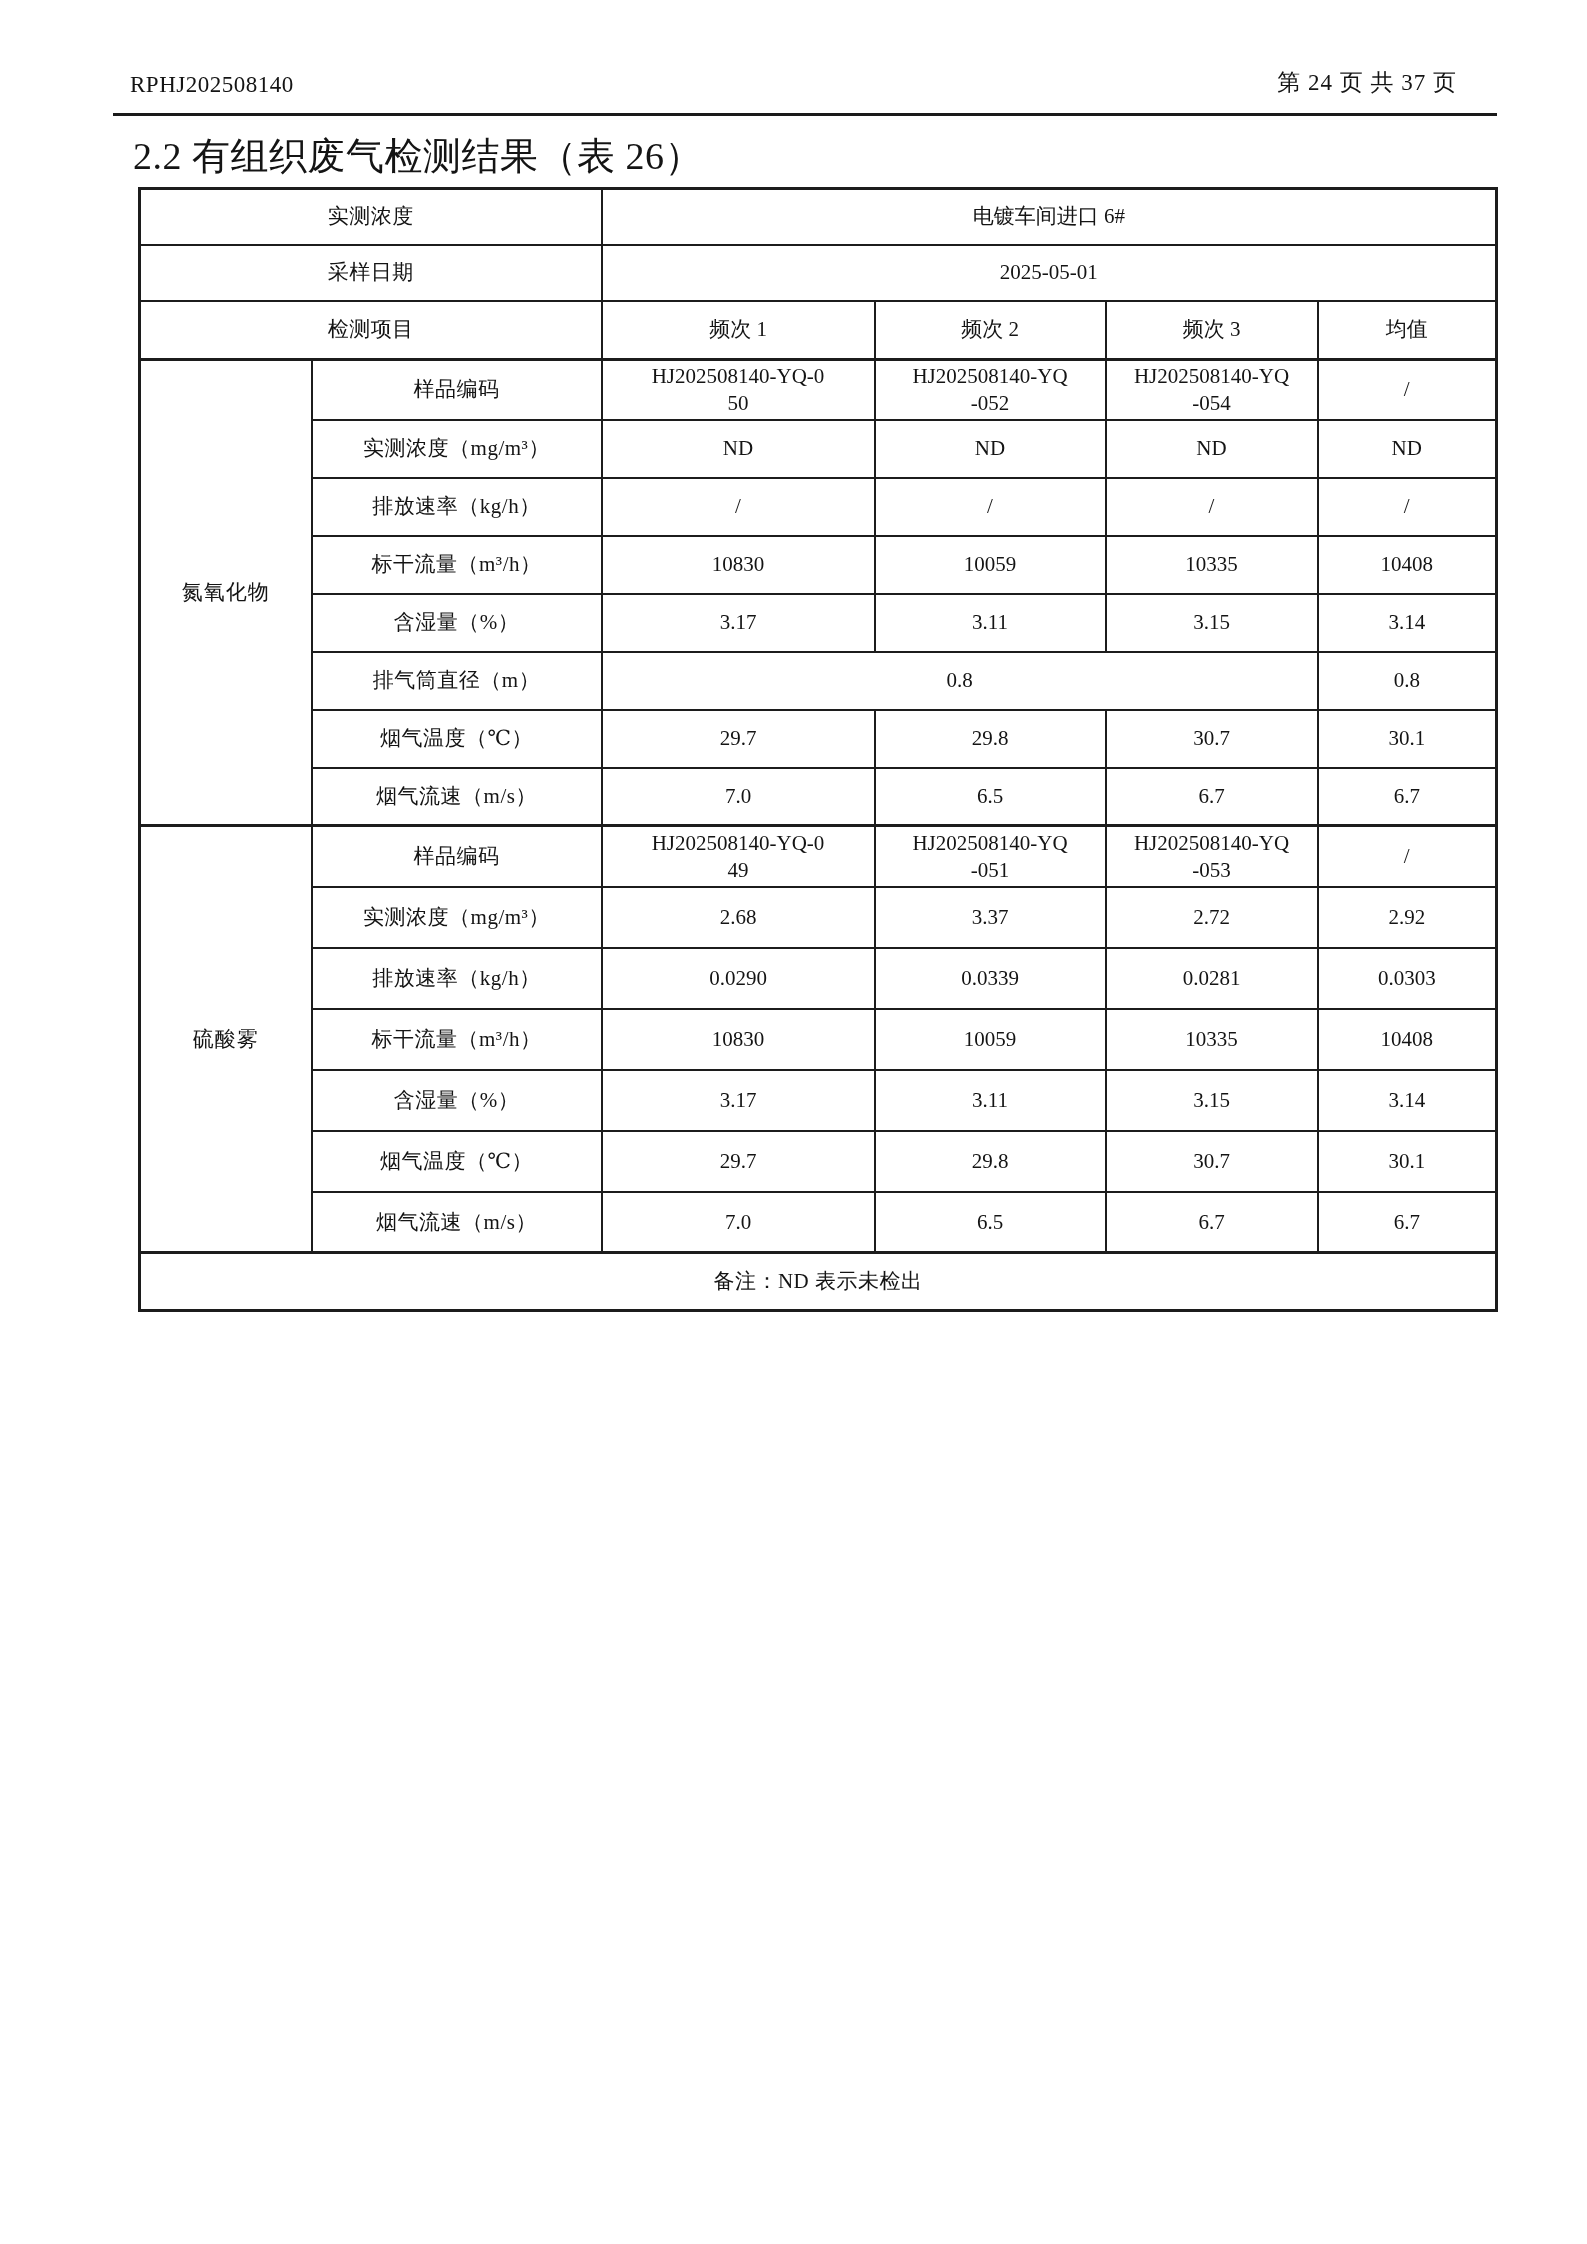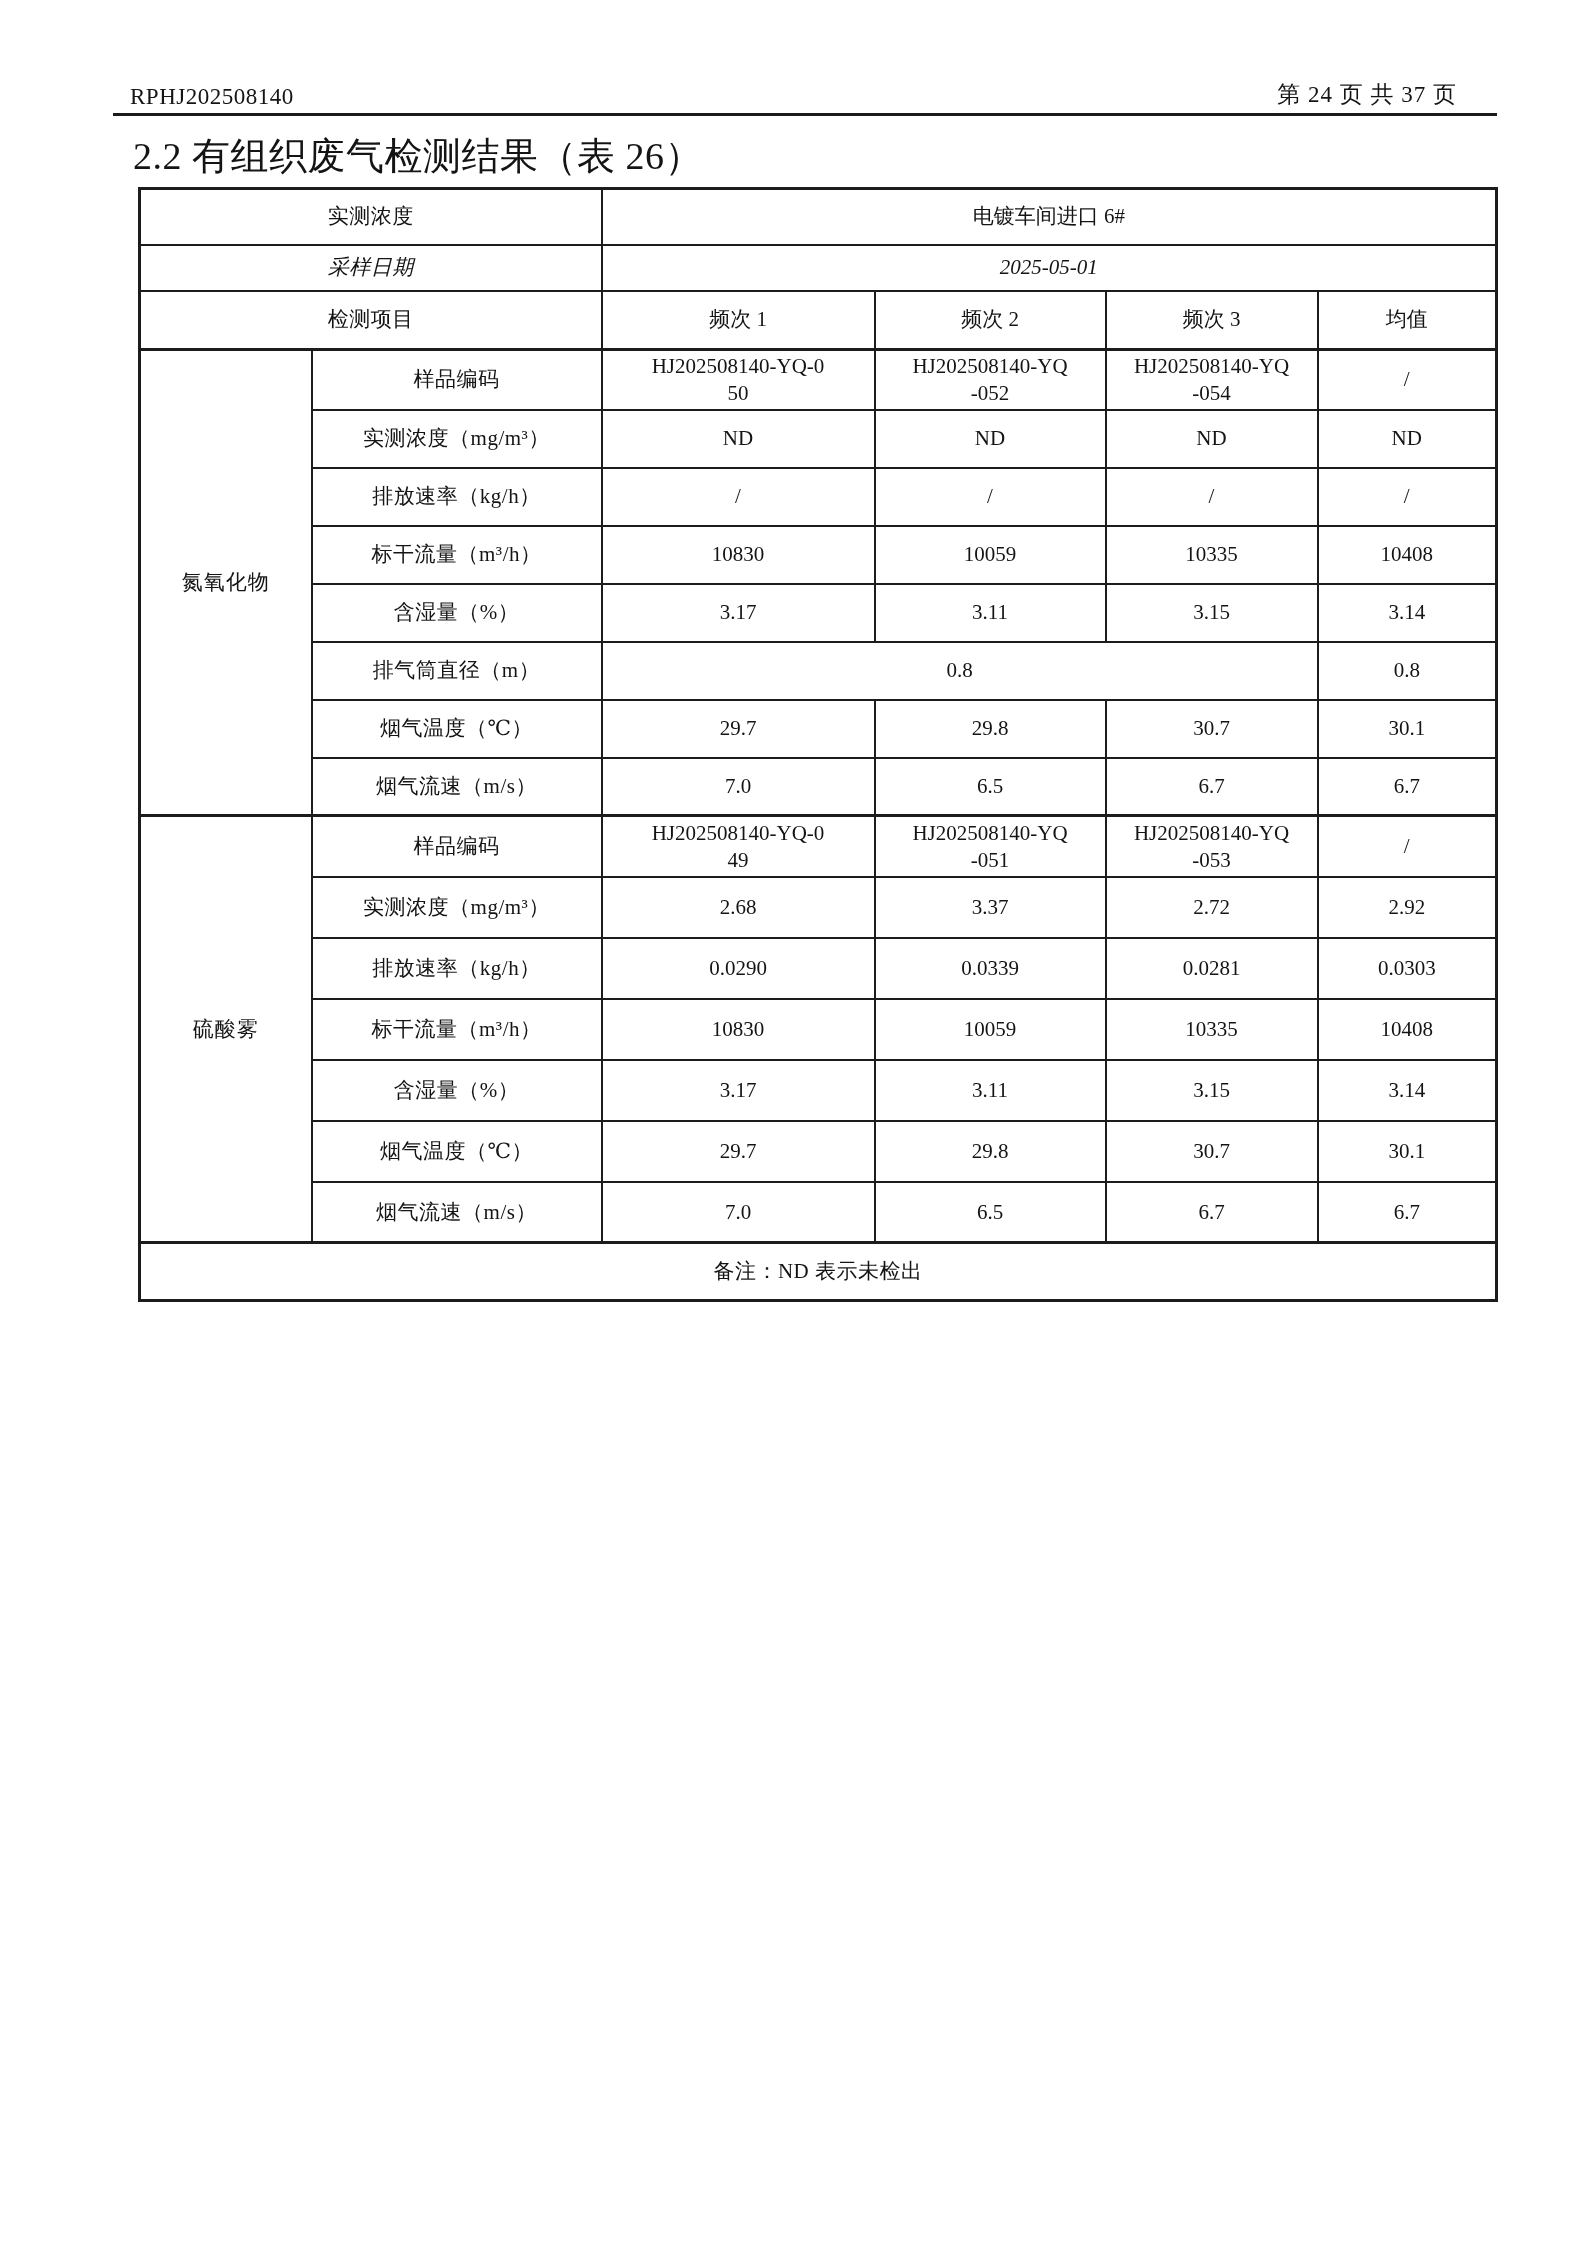--- a/index.html
+++ b/index.html
@@ -21,21 +21,21 @@
   .doc-header {
     position: absolute;
     left: 113px;
     right: 90px;
     top: 58px;
     height: 58px;
     border-bottom: 3px solid #1a1a1a;
     display: flex;
     justify-content: space-between;
     align-items: flex-end;
-    padding-bottom: 3px;
+    padding-bottom: 15px;
     box-sizing: border-box;
     font-size: 23px;
   }
   .doc-header .report-no { padding-left: 17px; letter-spacing: 0.5px; }
   .doc-header .page-info { padding-right: 40px; letter-spacing: 1px; }
   
   .doc-title {
     position: absolute;
     left: 133px;
     top: 131px;
@@ -59,21 +59,21 @@
     border: 2px solid #1c1c1c;
     text-align: center;
     vertical-align: middle;
     padding: 2px 6px;
     box-sizing: border-box;
     white-space: pre-line;
     overflow: hidden;
   }
   table.report-table { border: 3px solid #1c1c1c; }
   tr.r-point  td { height: 56px; }
-  tr.r-date   td { height: 46px; font-style: italic; }
+  tr.r-date   td { height: 56px; }
   tr.r-items  td { height: 59px; }
   tr.s1-row   td { height: 58px; }
   tr.s2-row   td { height: 61px; }
   tr.r-remark td { height: 58px; }
   td.row-label { letter-spacing: 0.5px; }
   td.pollutant-cell { letter-spacing: 1px; }
   td.remark-cell {
     text-align: left;
     padding-left: 13px;
     letter-spacing: 0.5px;

